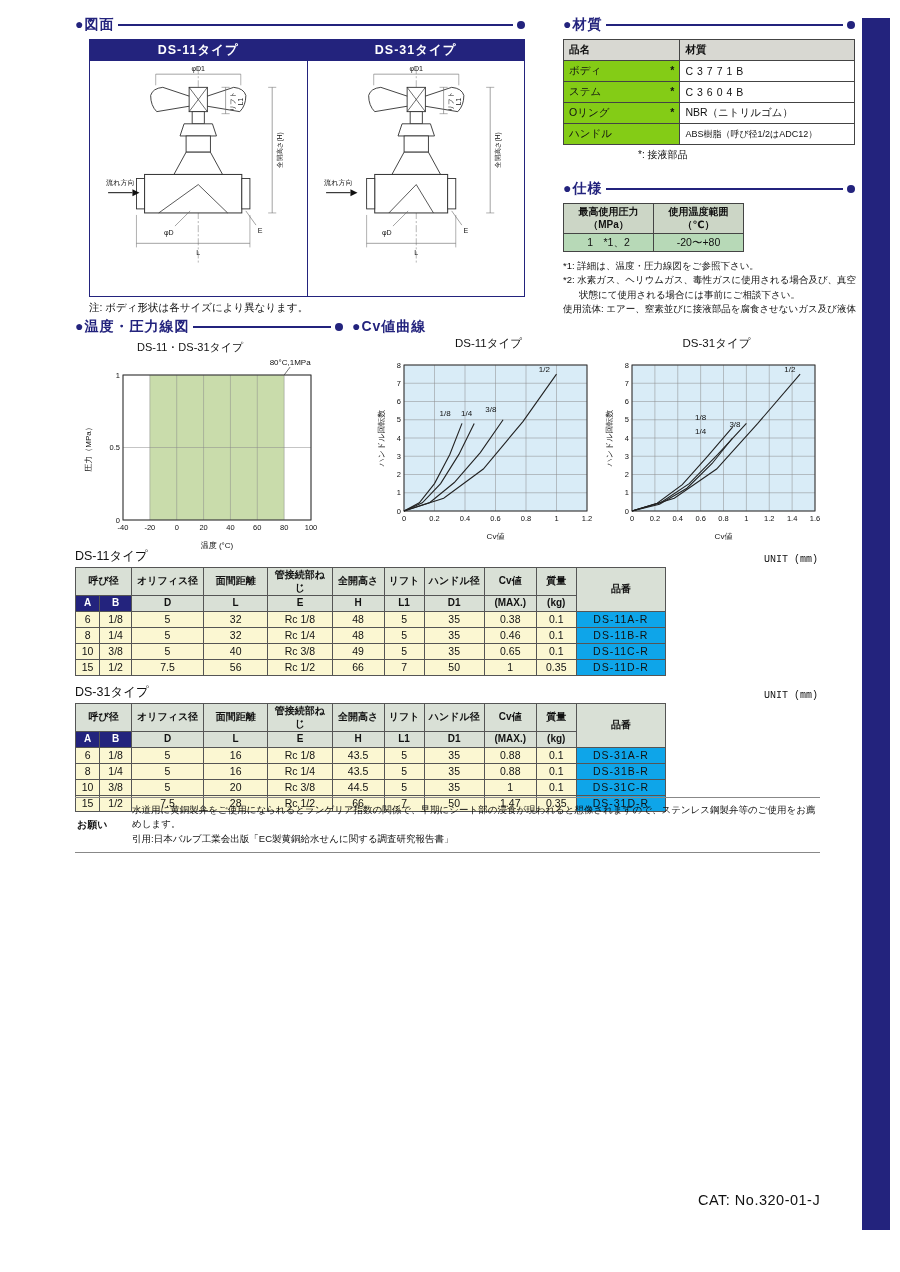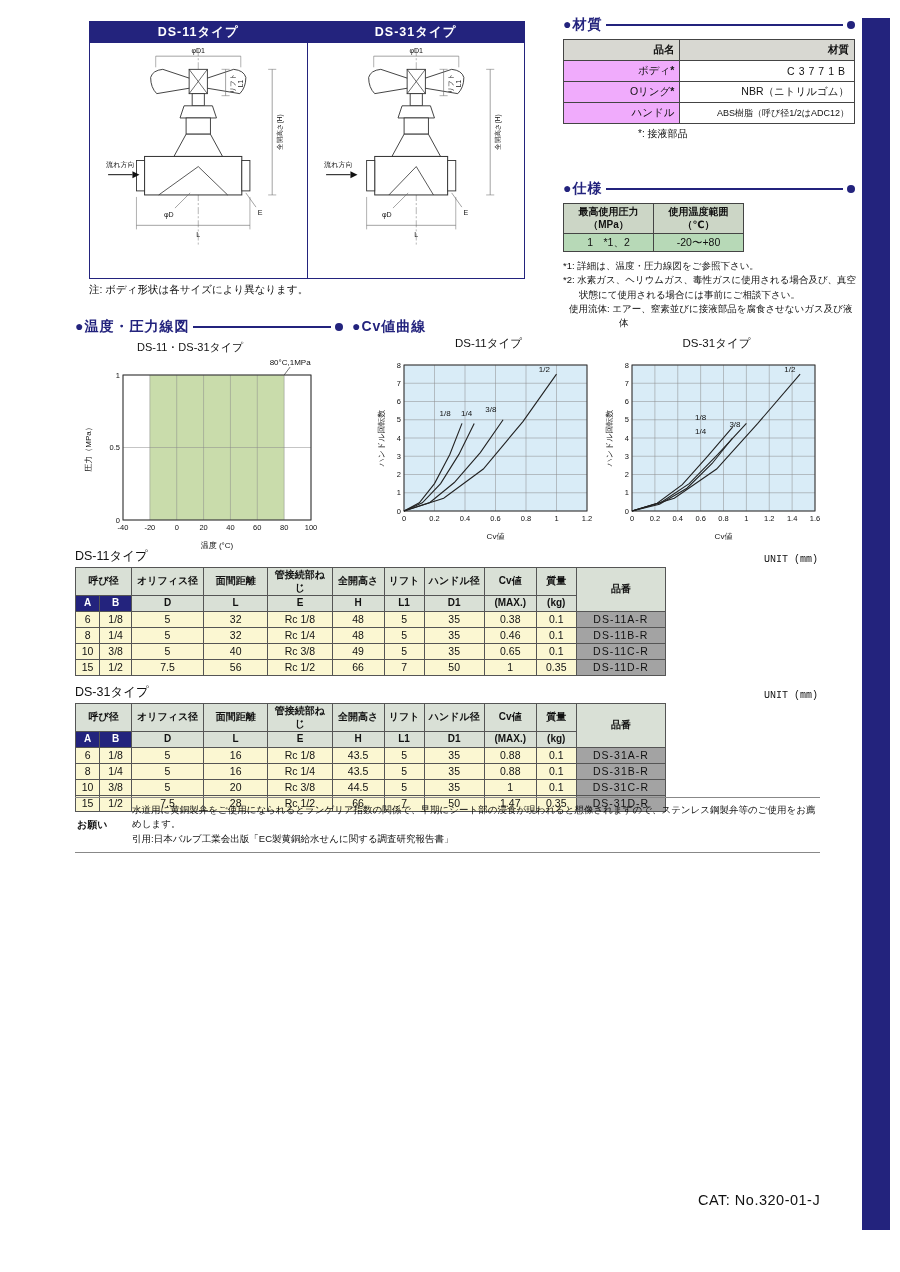--- a/index.html
+++ b/index.html
@@ -15,70 +15,75 @@
   
   .draw-box{margin-left:14px;margin-top:5px;border:1.5px solid #23237d;display:flex;height:258px;background:#fff;}
   .draw-col{flex:1;display:flex;flex-direction:column;min-width:0;}
   .draw-col + .draw-col{border-left:1.5px solid #23237d;}
   .draw-tab{height:21px;background:#23237d;color:#fff;font-weight:bold;font-size:12.5px;display:flex;align-items:center;justify-content:center;letter-spacing:1px;}
   .draw-area{flex:1;position:relative;}
   .draw-area svg{position:absolute;inset:0;}
   .draw-note{margin-left:14px;margin-top:4px;font-size:10.5px;}
 
   
-  .mat-table{width:100%;border-collapse:collapse;margin-top:5px;font-size:10.5px;text-align:right;border:1.5px solid #333;}
+  .mat-table{width:100%;border-collapse:collapse;margin-top:5px;font-size:10.5px;text-align:left;border:1.5px solid #333;}
   .mat-table th,.mat-table td{border:1px solid #444;height:21px;padding:0 5px;}
   .mat-table th{background:#d8d8d2;font-weight:bold;}
   .mat-table th.h-name{width:40%;}
-  .mat-table td.mat-name{background:#f0abfc;}
+  .mat-table td.mat-name{background:#84cc16;}
   .mat-table td.mat-val{background:#fff;}
   .mat-val.ls{letter-spacing:4px;}
   .mat-val.sm{font-size:9px;letter-spacing:0;margin-left:8px;}
   .mk{float:right;font-weight:bold;}
   .mat-note{margin-top:3px;margin-left:75px;font-size:10px;}
 
   
   .spec-table{border-collapse:collapse;margin-top:5px;font-size:10px;text-align:center;border:1.5px solid #333;}
   .spec-table th{width:90px;background:#ccd6c6;border:1px solid #444;font-weight:bold;padding:2px 2px;line-height:1.25;}
   .spec-table td{background:#b7d9b7;border:1px solid #444;height:18px;font-size:10.5px;}
   .spec-notes{margin-top:7px;font-size:9.5px;line-height:1.5;width:296px;}
   .spec-note-1{padding-left:16px;text-indent:-16px;}
   .spec-note-2{padding-left:16px;text-indent:-16px;}
-  .spec-note-3{padding-left:50px;text-indent:-50px;margin-left:6px;}
+  .spec-note-3{padding-left:50px;text-indent:-50px;}
 
   
   .chart-subtitle{margin-left:62px;margin-top:4px;font-size:11px;}
   .temp-chart{margin-left:8px;margin-top:2px;}
   .cv-block{position:absolute;top:18px;width:225px;}
   .cv-block1{left:24px;}
   .cv-block2{left:252px;}
   .cv-title{text-align:center;font-size:11.5px;margin-bottom:2px;}
 
   
   .dim-sub{width:745px;display:flex;justify-content:space-between;align-items:flex-end;margin-top:8px;}
   .dim-sub .name{font-size:12.5px;}
   .dim-sub .unit{font-size:10px;padding-right:2px;font-family:Liberation Mono, monospace;}
   .dim-table{width:591px;border-collapse:collapse;font-size:10.5px;text-align:center;border:1.5px solid #222;margin-top:2px;table-layout:fixed;}
   .dim-table th,.dim-table td{border:1px solid #555;padding:1px 2px;height:14px;line-height:1.25;overflow:hidden;}
   .dim-table th{background:#d9e0d6;font-weight:bold;font-size:10px;}
   .dim-table th.ab{background:#23237d;color:#fff;}
   .dim-table td{background:#fbf7d2;}
-  .dim-table td.part{background:#a3a3a3;letter-spacing:1px;}
+  .dim-table td.part{background:#0ea5e9;letter-spacing:1px;}
 
   
   .onegai{position:absolute;left:75px;top:797px;width:745px;border-top:1px solid #888;border-bottom:1px solid #888;padding:5px 2px 6px 2px;display:flex;gap:13px;font-size:9.5px;line-height:1.5;align-items:center;}
   .onegai .label{font-weight:bold;flex:0 0 42px;font-size:10px;}
   .cat-no{position:absolute;left:698px;top:1192px;font-size:14.5px;letter-spacing:0.5px;}
 </style>
 </head>
 <body>
 
 <div class="band"></div>
 
 <div class="sec" style="left:75px;top:16px;width:450px;">
+  <div class="sec-header">
+    <span class="sec-title">●図面</span>
+    <span class="sec-line"></span>
+    <span class="sec-dot"></span>
+  </div>
   <div class="draw-box">
     <div class="draw-col">
       <div class="draw-tab">DS-11タイプ</div>
       <div class="draw-area">
           <svg viewBox="0 0 210 232" width="100%" height="100%">
   <line x1="105" y1="6" x2="105" y2="200" stroke="#888" stroke-width="0.6" stroke-dasharray="7 2 2 2"></line>
   <line x1="63" y1="13" x2="147" y2="13" stroke="#666" stroke-width="0.6"></line>
   <line x1="63" y1="13" x2="63" y2="24" stroke="#666" stroke-width="0.5"></line>
   <line x1="147" y1="13" x2="147" y2="24" stroke="#666" stroke-width="0.5"></line>
   <text x="105" y="10" font-size="7" text-anchor="middle" fill="#111">φD1</text>
@@ -179,20 +184,24 @@
         <th class="h-name">品名</th>
         <th class="h-val">材質</th>
       </tr>
     </thead>
     <tbody>
         <tr>
           <td class="mat-name">ボディ<span class="mk">*</span></td>
           <td class="mat-val ls">C3771B</td>
         </tr>
         <tr>
+          <td class="mat-name">ステム<span class="mk">*</span></td>
+          <td class="mat-val ls">C3604B</td>
+        </tr>
+        <tr>
           <td class="mat-name">Oリング<span class="mk">*</span></td>
           <td class="mat-val">NBR（ニトリルゴム）</td>
         </tr>
         <tr>
           <td class="mat-name">ハンドル<span class="mk"></span></td>
           <td class="mat-val sm">ABS樹脂（呼び径1/2はADC12）</td>
         </tr>
       </tbody>
   </table>
   <div class="mat-note">*: 接液部品</div>

